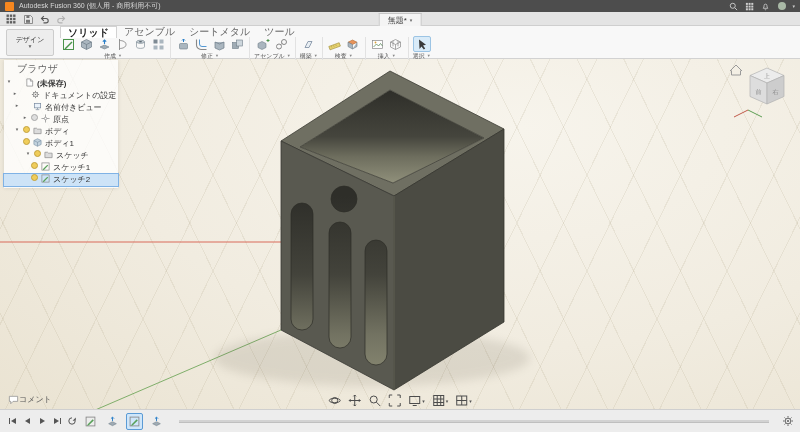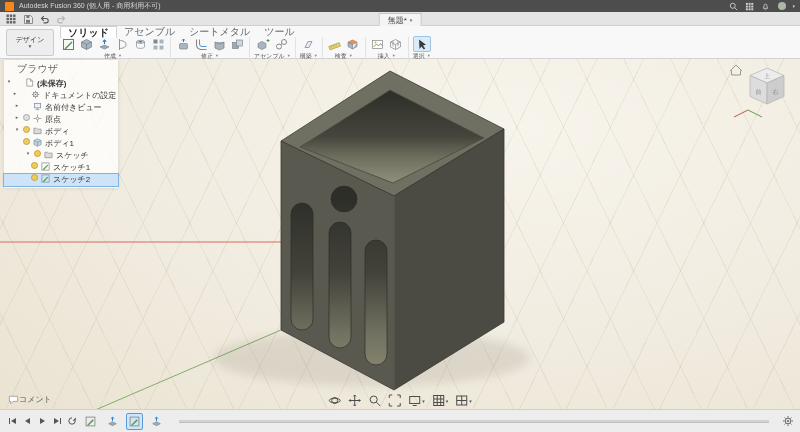--- a/index.html
+++ b/index.html
@@ -451,21 +451,21 @@
         <span class="blabel">ドキュメントの設定</span>
       </div>
       <div class="brow" style="padding-left:10px">
         <span class="exp">▸</span>
         <span class="bulb none"></span>
         <svg class="bicon">
             <use href="#ic-monitor"></use>
           </svg>
         <span class="blabel">名前付きビュー</span>
       </div>
-      <div class="brow" style="padding-left:10px">
+      <div class="brow" style="padding-left:18px">
         <span class="exp">▸</span>
         <span class="bulb off"></span>
         <svg class="bicon">
             <use href="#ic-origin"></use>
           </svg>
         <span class="blabel">原点</span>
       </div>
       <div class="brow" style="padding-left:10px">
         <span class="exp">▾</span>
         <span class="bulb on"></span>

